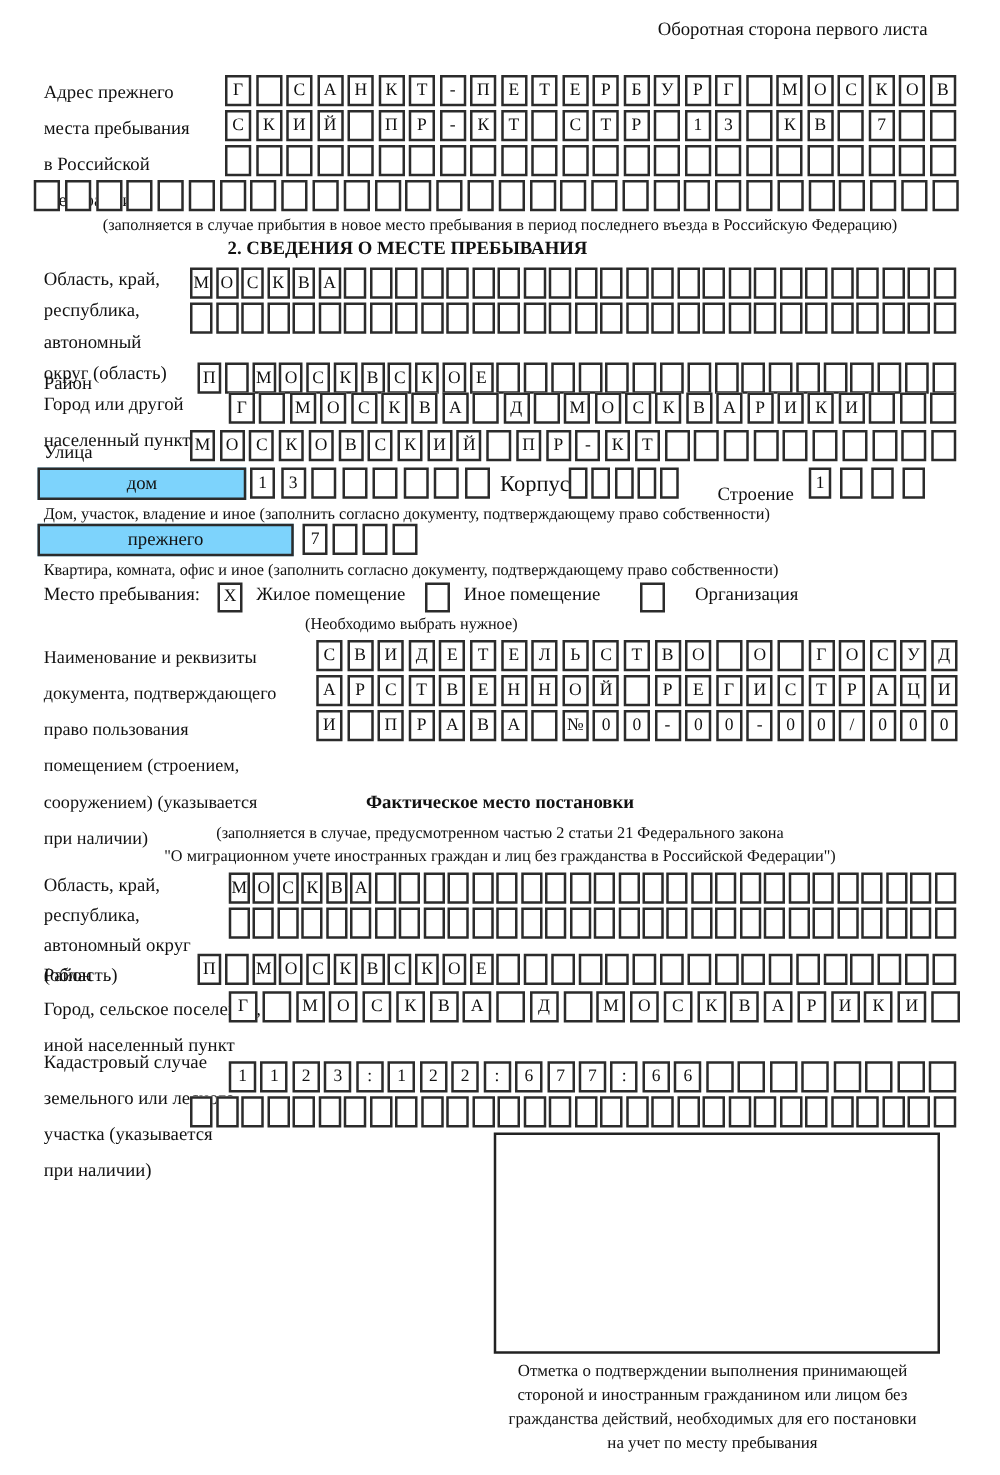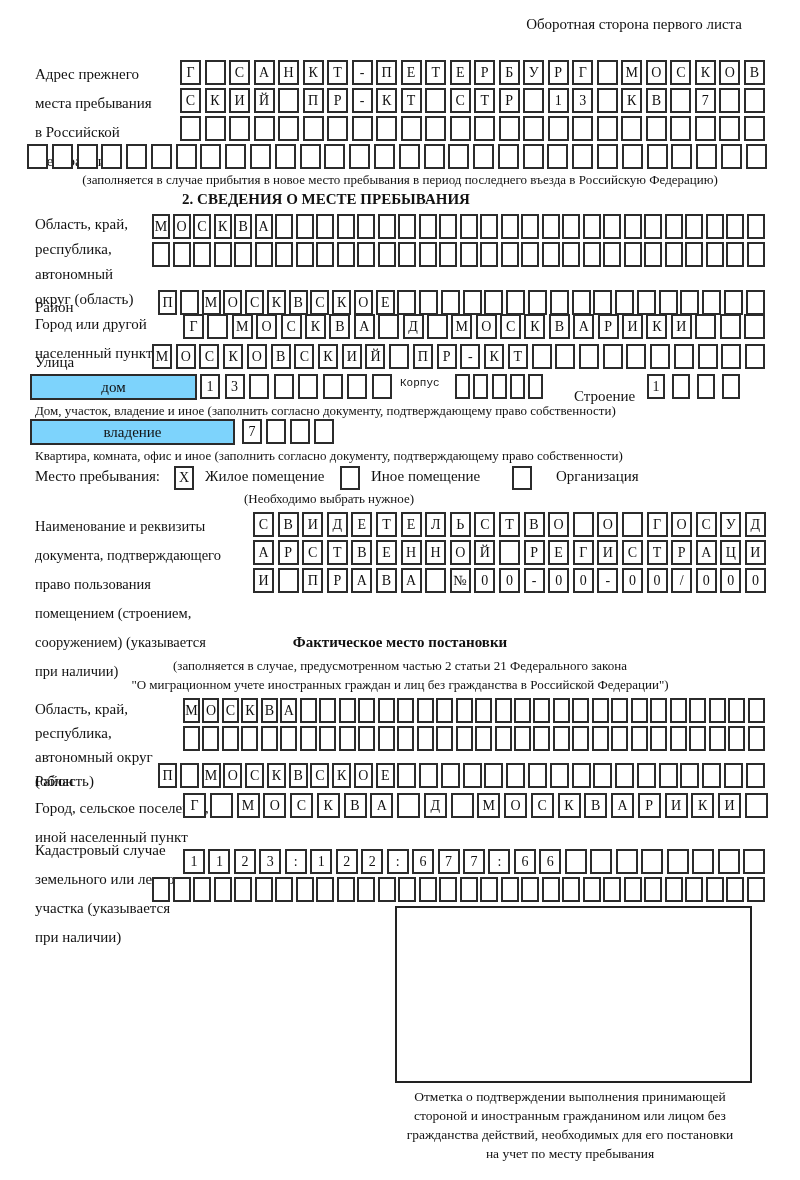--- a/index.html
+++ b/index.html
@@ -325,38 +325,38 @@
 <div class="row cw20" style="left:200px;top:374px;width:192px;">
     <span class="cell">1</span>
     <span class="cell">3</span>
     <span class="cell"></span>
     <span class="cell"></span>
     <span class="cell"></span>
     <span class="cell"></span>
     <span class="cell"></span>
     <span class="cell"></span>
   </div>
-<div class="abs" style="left:400px;top:377px;font-size:11px;font-family:Liberation Mono, monospace;">Корпус</div>
+<div class="abs" style="left:400px;top:377px;font-size:18px;">Корпус</div>
 <div class="row cw15" style="left:455px;top:374px;width:88px;">
     <span class="cell"></span>
     <span class="cell"></span>
     <span class="cell"></span>
     <span class="cell"></span>
     <span class="cell"></span>
   </div>
 <div class="abs" style="left:574px;top:388px;font-size:15px;">Строение</div>
 <div class="row cw18" style="left:647px;top:374px;width:93px;">
     <span class="cell">1</span>
     <span class="cell"></span>
     <span class="cell"></span>
     <span class="cell"></span>
   </div>
 <div class="abs small" style="left:35px;top:403px;">Дом, участок, владение и иное (заполнить согласно документу, подтверждающему право собственности)</div>
 
-<div class="fieldbox" style="left:30px;top:419px;width:205px;">владение</div>
+<div class="fieldbox" style="left:30px;top:419px;width:205px;">прежнего</div>
 <div class="row cw20" style="left:242px;top:419px;width:92px;">
     <span class="cell">7</span>
     <span class="cell"></span>
     <span class="cell"></span>
     <span class="cell"></span>
   </div>
 <div class="abs small" style="left:35px;top:448px;">Квартира, комната, офис и иное (заполнить согласно документу, подтверждающему право собственности)</div>
 
 <div class="abs" style="left:35px;top:468px;font-size:15px;">Место пребывания:</div>
 <div class="cb" style="left:174px;top:466px;">X</div>

